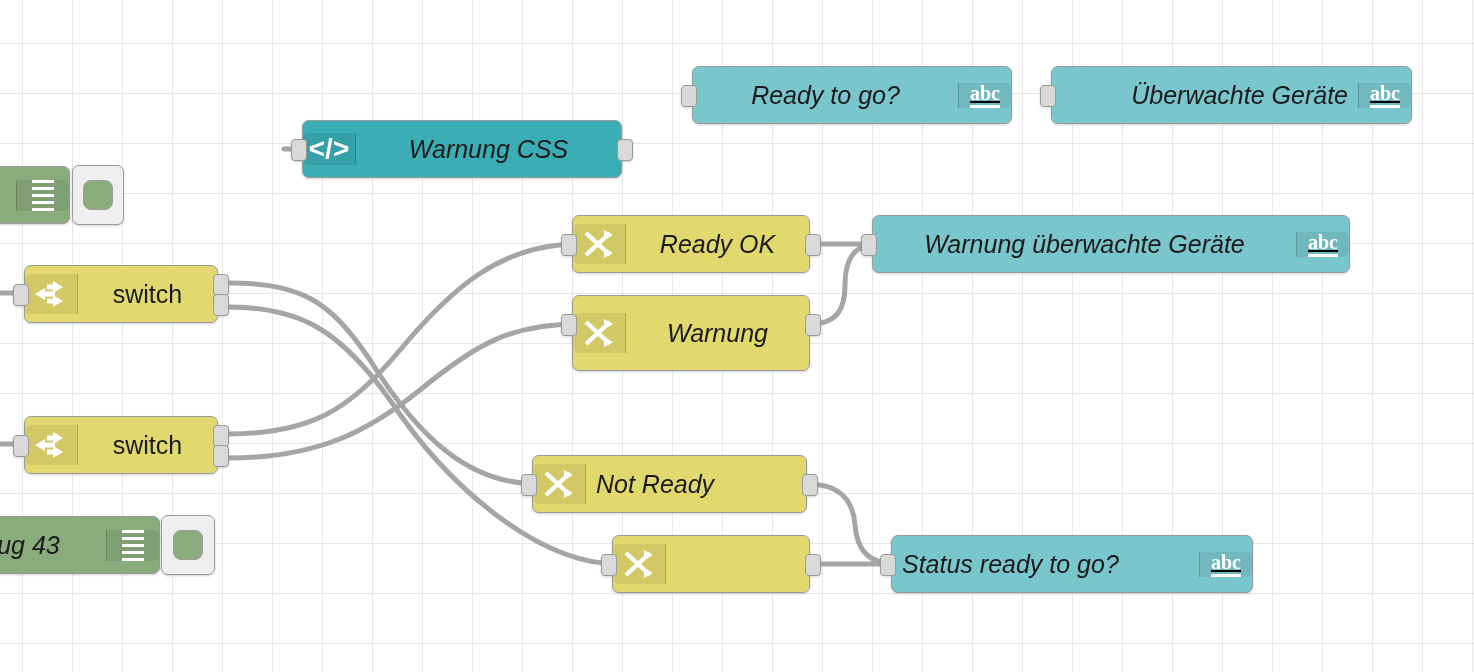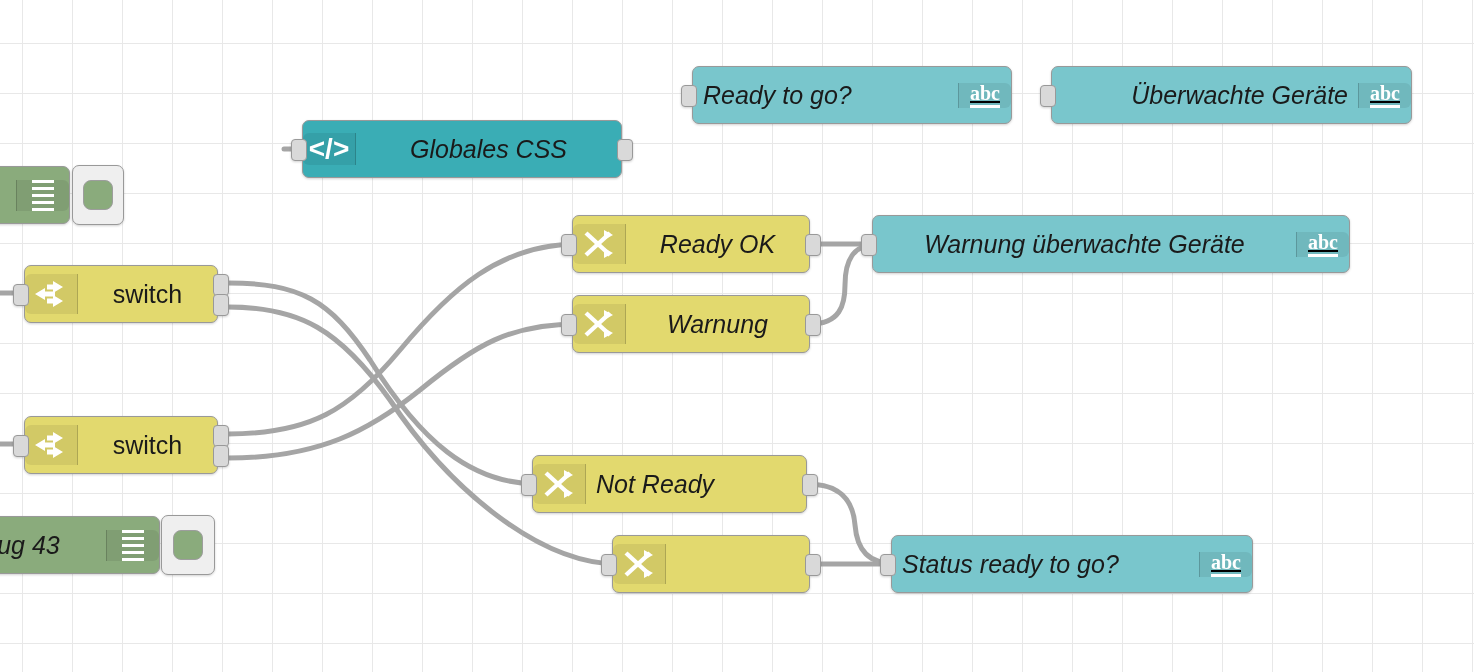--- a/index.html
+++ b/index.html
@@ -221,28 +221,28 @@
         </div>
       </div>
       <div class="dbg-btn" style="left: 161px; top: 515px; width: 54px; height: 60px; z-index: 6;">
         <div class="sq" style="background: rgb(138, 171, 124);"></div>
       </div>
       <div class="node" style="left: 302px; top: 120px; width: 320px; height: 58px; background: rgb(58, 173, 181); z-index: 5;">
         <div class="body">
           <div class="icon-cell left">
             <span class="code-glyph">&lt;/&gt;</span>
           </div>
-          <div class="node-label" style="flex: 1 1 auto; text-align: center; padding: 0px 10px;">Globales CSS</div>
+          <div class="node-label" style="flex: 1 1 auto; text-align: center; padding: 0px 10px;">Warnung CSS</div>
         </div>
         <div class="port" style="left: -12px; top: 18px;"></div>
         <div class="port" style="right: -12px; top: 18px;"></div>
       </div>
       <div class="node" style="left: 692px; top: 66px; width: 320px; height: 58px; background: rgb(121, 198, 204); z-index: 5;">
         <div class="body">
-          <div class="node-label" style="flex: 1 1 auto; text-align: left; padding: 0px 10px;">Ready to go?</div>
+          <div class="node-label" style="flex: 1 1 auto; text-align: center; padding: 0px 10px;">Ready to go?</div>
           <div class="icon-cell right">
             <span class="abc">abc</span>
           </div>
         </div>
         <div class="port" style="left: -12px; top: 18px;"></div>
       </div>
       <div class="node" style="left: 1051px; top: 66px; width: 361px; height: 58px; background: rgb(121, 198, 204); z-index: 5;">
         <div class="body">
           <div class="node-label" style="flex: 1 1 auto; text-align: right; padding: 0px 10px;">Überwachte Geräte</div>
           <div class="icon-cell right">
@@ -263,21 +263,21 @@
                 <path d="M25 6 L34 11 L25 16 Z"></path>
                 <path d="M25 24 L34 29 L25 34 Z"></path>
               </g>
             </svg>
           </div>
           <div class="node-label" style="flex: 1 1 auto; text-align: center; padding: 0px 10px;">Ready OK</div>
         </div>
         <div class="port" style="left: -12px; top: 18px;"></div>
         <div class="port" style="right: -12px; top: 18px;"></div>
       </div>
-      <div class="node" style="left: 572px; top: 295px; width: 238px; height: 58px; background: rgb(226, 217, 110); z-index: 5;">
+      <div class="node" style="left: 572px; top: 295px; width: 238px; height: 76px; background: rgb(226, 217, 110); z-index: 5;">
         <div class="body">
           <div class="icon-cell left">
             <svg class="svg-icon" width="40" height="40" viewBox="0 0 40 40">
               <g fill="none" stroke="#ffffff" stroke-width="4.4" stroke-linecap="butt">
                 <path d="M7 9 L31 31"></path>
                 <path d="M31 9 L7 31"></path>
               </g>
               <g fill="#ffffff">
                 <path d="M25 6 L34 11 L25 16 Z"></path>
                 <path d="M25 24 L34 29 L25 34 Z"></path>

